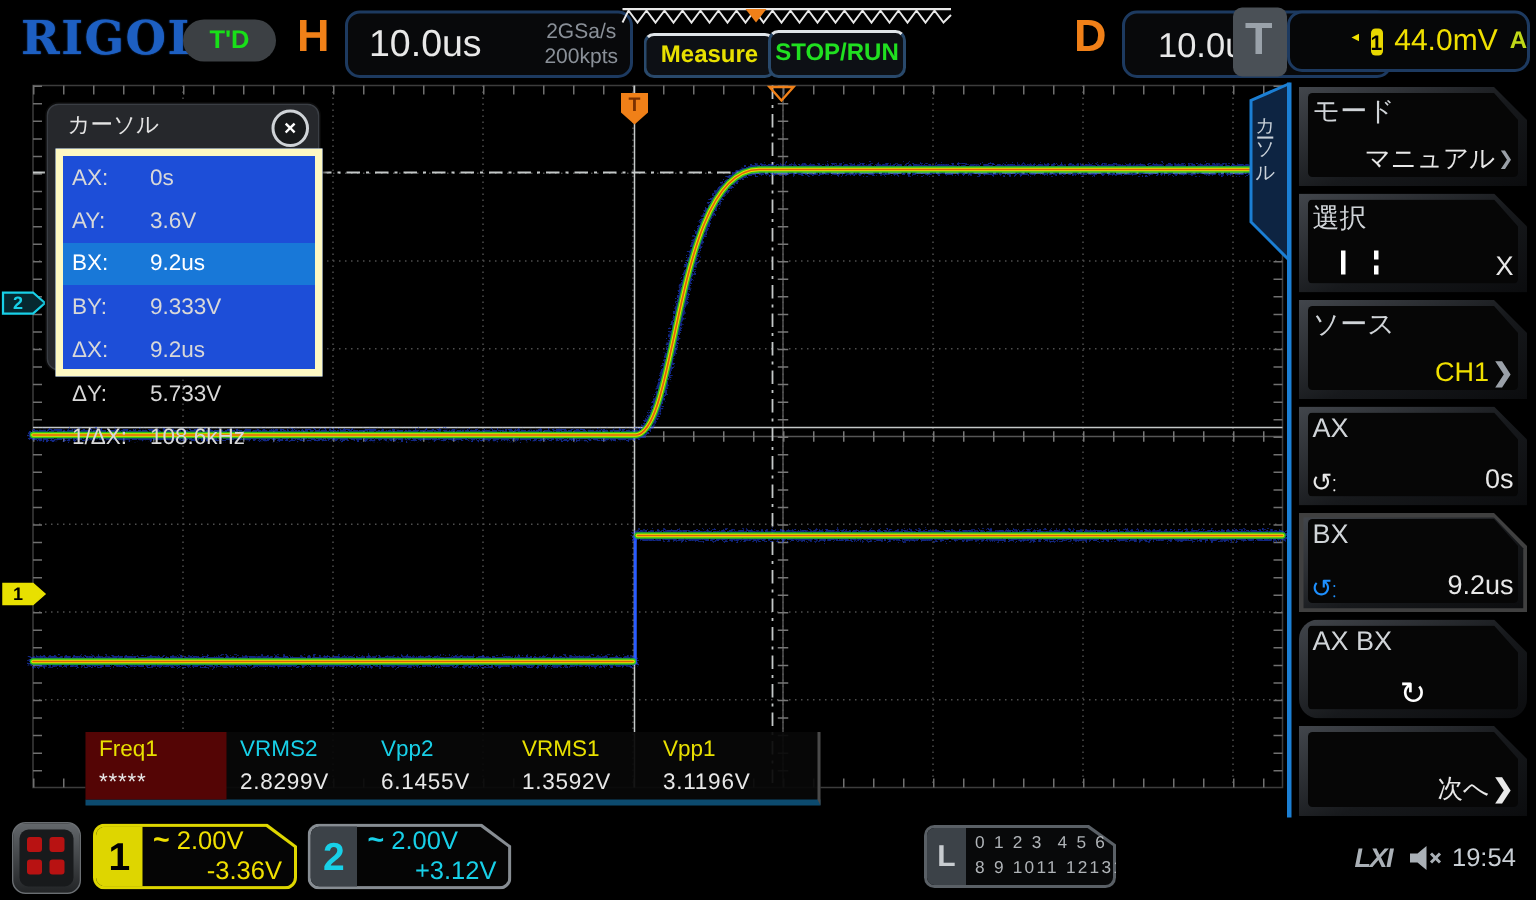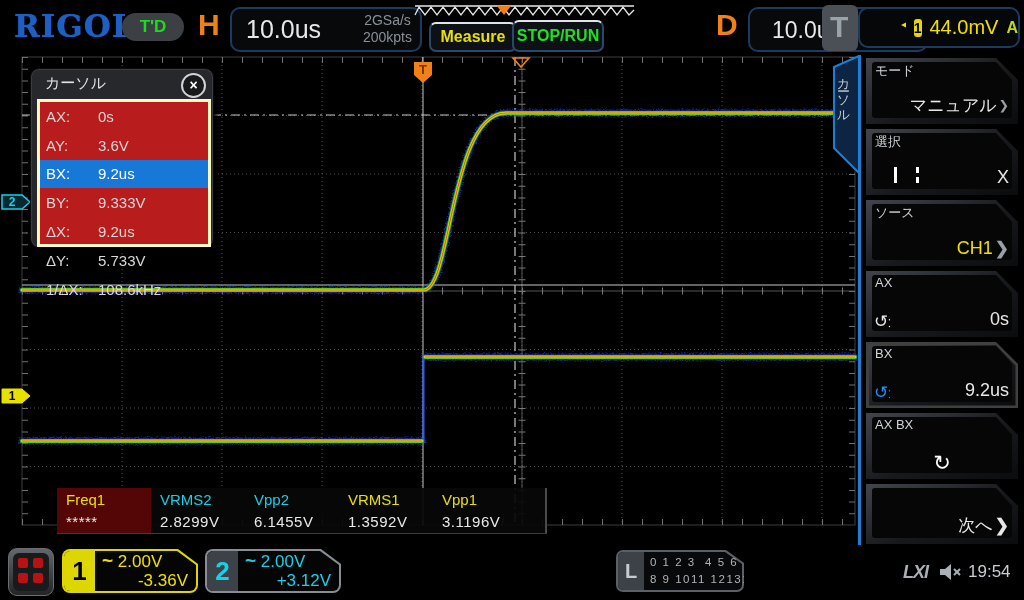--- a/index.html
+++ b/index.html
@@ -34,47 +34,47 @@
          font-size:14px;text-align:center;line-height:18px;}
   #trig-level{color:#f0e000;font-size:20px;}
   #trig-coupling{color:#c0d818;font-size:16px;font-weight:bold;}
 
   
   #cursor-panel{left:30px;top:68px;width:182px;height:178px;background:#26282c;border-radius:9px;
         border:1px solid #0a0a0a;box-shadow:inset 0 0 0 1px #3a3e44,2px 3px 4px #000;}
   #cursor-title{left:14px;top:5px;font-size:15px;color:#e4e4e4;}
   #cursor-close{right:7px;top:4px;width:21px;height:21px;border:2px solid #cfd3d7;border-radius:50%;
         background:#17191b;color:#fff;font-size:14px;font-weight:bold;text-align:center;line-height:20px;cursor:pointer;}
-  #cursor-rows{left:6px;top:30px;width:168px;height:142px;background:#b91c1c;border:3px solid #fef9c3;}
+  #cursor-rows{left:6px;top:30px;width:168px;height:142px;background:#1d4ed8;border:5px solid #fef9c3;}
   .crow{height:20.28%;display:flex;align-items:center;font-size:15px;color:#d8d8d8;}
   .crow .cl{width:52px;padding-left:6px;}
   .crow.hl{background:#1878d8;color:#fff;}
 
   
   #meas-bar{left:57px;top:488px;width:488px;height:45px;background:rgba(8,8,8,0.93);
-        border-right:2px solid #4a4a4a;border-bottom:1px solid #0c4a6e;display:flex;}
+        border-right:2px solid #4a4a4a;border-bottom:4px solid #0c4a6e;display:flex;}
   .mcell{width:94px;padding:3px 0 3px 9px;box-sizing:border-box;display:flex;flex-direction:column;justify-content:space-between;}
   .mcell.freq{background:#540505;}
   .mlabel{font-size:15px;}
   .mlabel.y{color:#e8e000;} .mlabel.c{color:#18d0e8;}
   .mvalue{font-size:15px;color:#e8e8e8;letter-spacing:0.5px;}
 
   
   #sidebar{left:858px;top:55px;width:166px;height:497px;background:#000;
         border-left:3px solid #1b7fd4;border-bottom:3px solid #1b7fd4;box-sizing:border-box;}
   .mitem{position:absolute;left:5px;width:152px;height:66px;
         clip-path:polygon(0 0,130px 0,100% 22px,100% 100%,0 100%);
         background:linear-gradient(155deg,#42464c,#17191c 55%,#0b0c0e);}
   .mitem.hl{background:#404040;}
   .mitem .frame{position:absolute;inset:0;clip-path:polygon(0 0,130px 0,100% 22px,100% 100%,0 100%);
         background:linear-gradient(155deg,#42464c,#17191c 55%,#0b0c0e);}
   .mitem.hl .frame{inset:2.5px;clip-path:polygon(0 0,127px 0,100% 21px,100% 100%,0 100%);}
   .mitem .inner{position:absolute;inset:4px 6px 6px 6px;background:#060606;border-radius:3px;
         clip-path:polygon(0 0,124px 0,100% 18px,100% 100%,0 100%);}
-  .mlab{position:absolute;top:4px;left:9px;font-size:13px;color:#d0d4d8;}
+  .mlab{position:absolute;top:4px;left:9px;font-size:18px;color:#d0d4d8;}
   .mval{position:absolute;bottom:7px;right:9px;font-size:18px;color:#e8e8e8;}
   .mval .arrow{color:#9aa0a8;font-weight:bold;font-size:17px;margin-left:2px;}
   .mval.src{color:#f0e000;}
   .knob{position:absolute;bottom:5px;left:8px;font-size:17px;color:#e8e8e8;}
   .knob.blue{color:#1e90ff;}
   .bar-solid{position:absolute;bottom:12px;left:28px;width:3px;height:16px;background:#fff;}
   .bar-dashed{position:absolute;bottom:12px;left:50px;width:0;height:16px;border-left:3px dashed #fff;}
   .center-ico{position:absolute;bottom:4px;left:0;right:0;text-align:center;font-size:21px;color:#fff;}
 
   
@@ -322,21 +322,21 @@
     <div class="knob">↺<span style="font-size:11px;">⁚</span></div>
     <div class="mval">0s</div>
   </div>
   <div class="mitem hl" style="top:287px;">
     <div class="frame"></div>
       <div class="inner"></div>
     <div class="mlab">BX</div>
     <div class="knob blue">↺<span style="font-size:11px;">⁚</span></div>
     <div class="mval">9.2us</div>
   </div>
-  <div class="mitem" style="top:358px;">
+  <div class="mitem" style="top:358px;border-radius:13px;">
     <div class="inner"></div>
     <div class="mlab">AX BX</div>
     <div class="center-ico">↻</div>
   </div>
   <div class="mitem" style="top:429px;height:60px;">
     <div class="inner" style="clip-path:polygon(0 0,124px 0,100% 18px,100% 100%,0 100%);"></div>
     <div class="mval" style="font-size:17px;color:#e8e8e8;"><span>次へ</span><span class="arrow" style="color:#e8e8e8;">❯</span></div>
   </div>
 </div>
 

